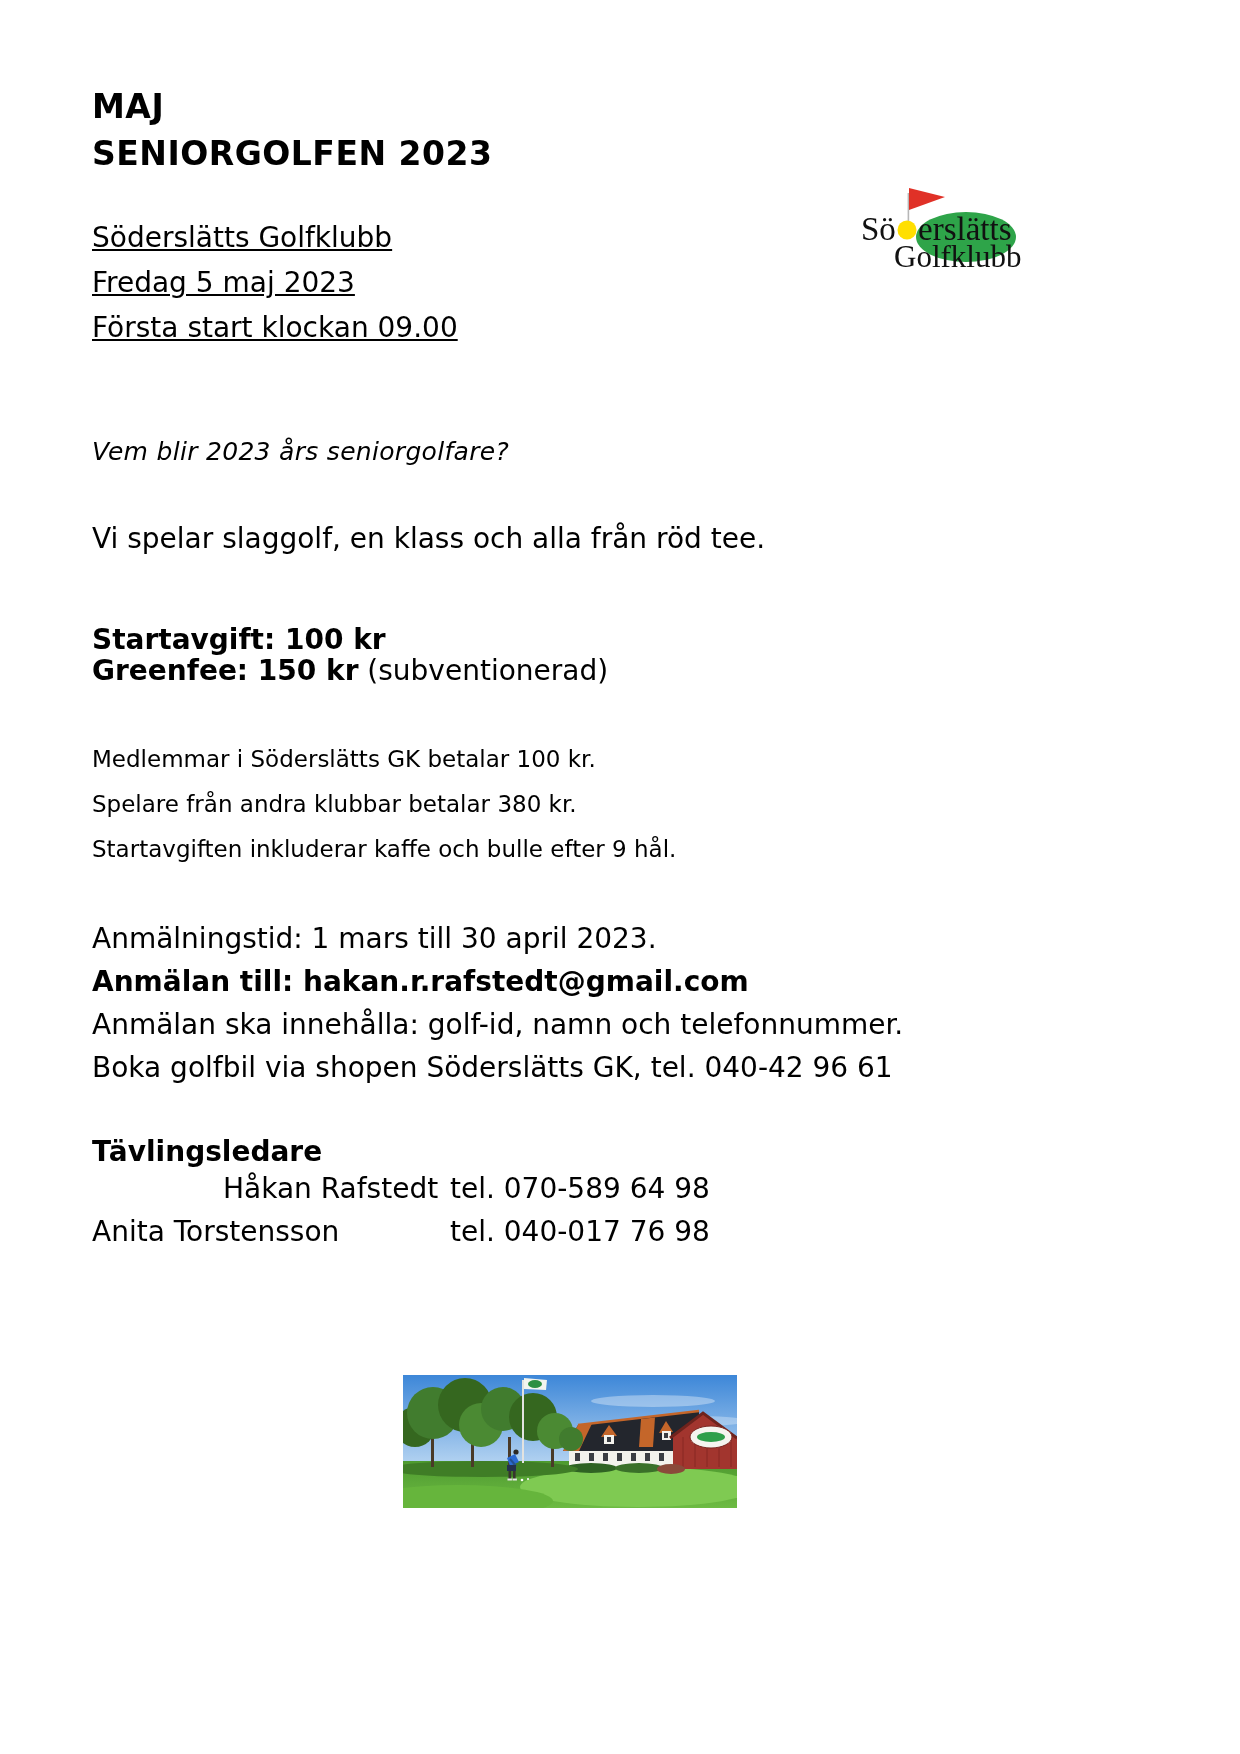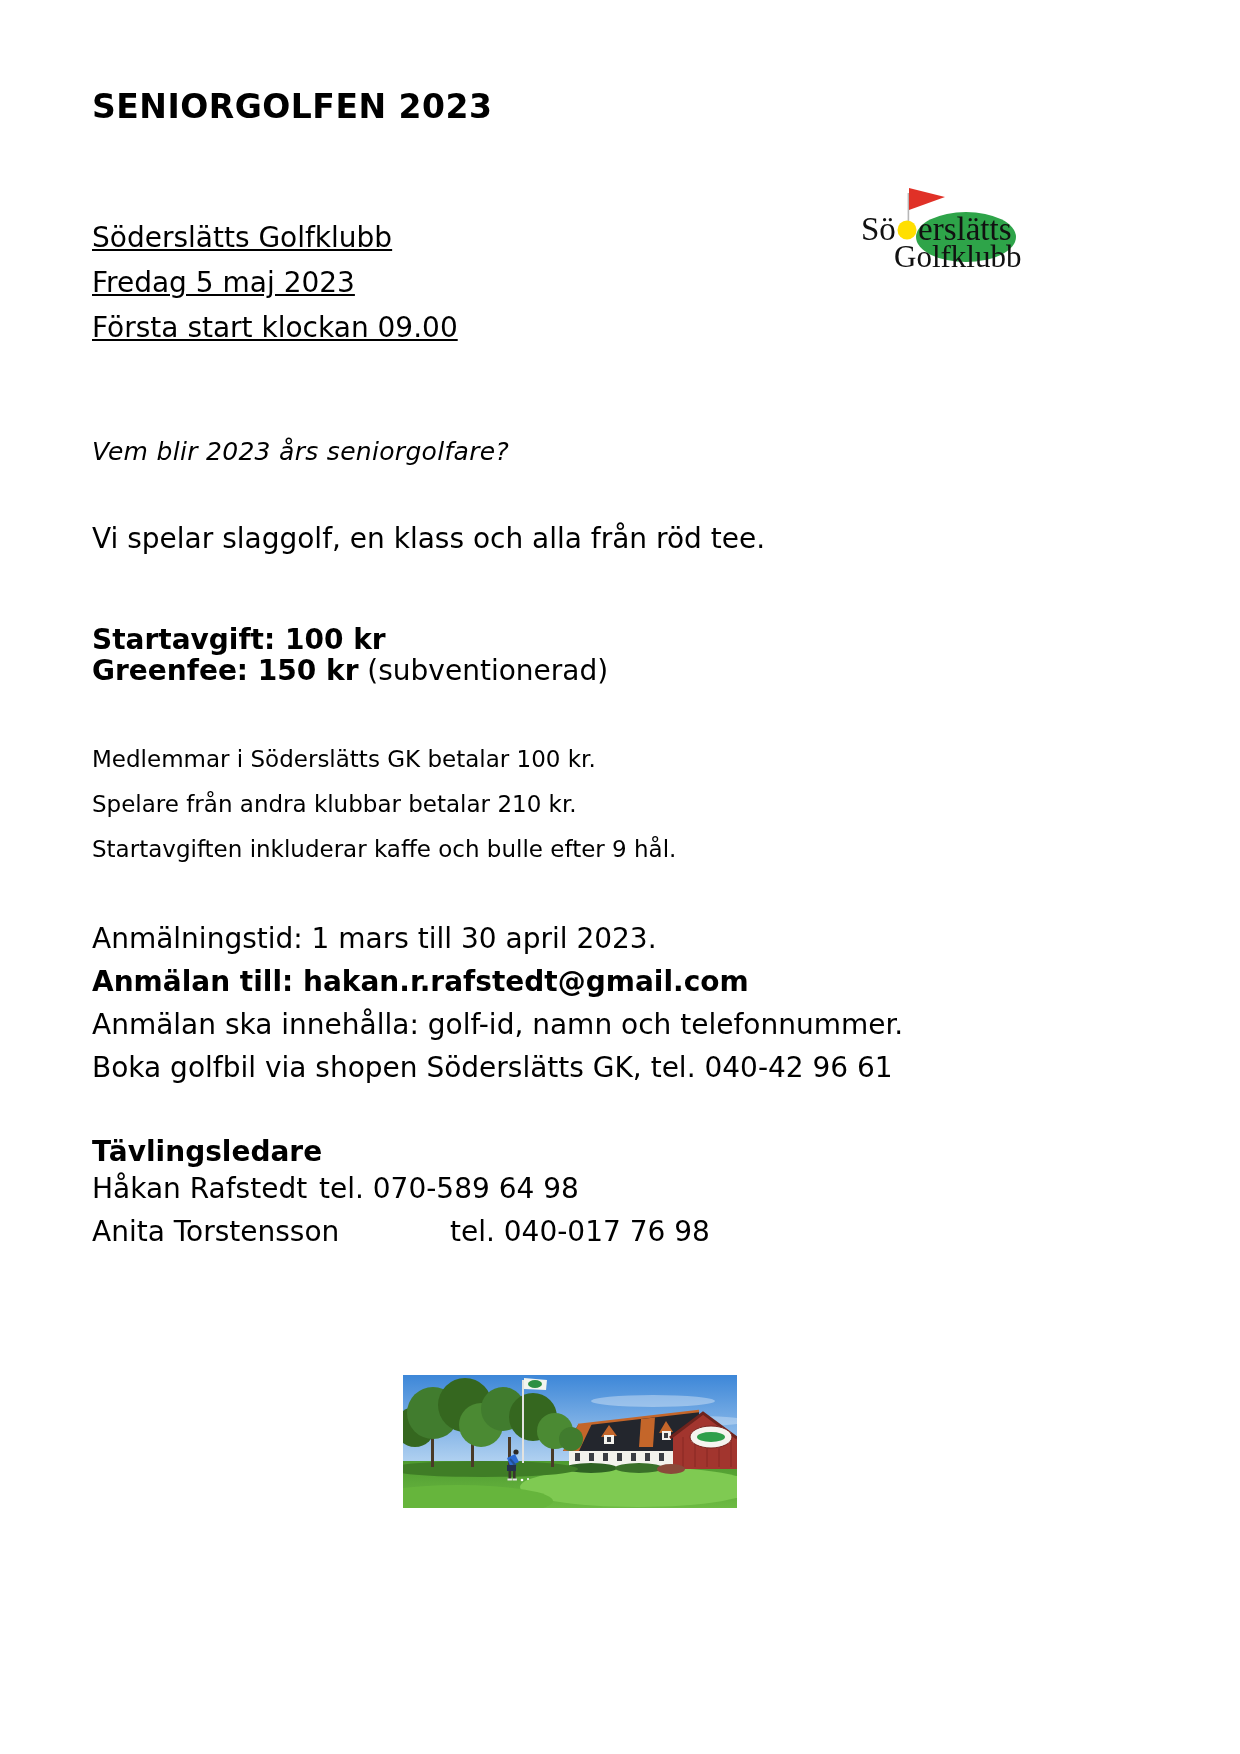--- a/index.html
+++ b/index.html
@@ -13,34 +13,35 @@
   .title{top:83px;font-size:33px;font-weight:bold;line-height:47px;letter-spacing:.5px;}
   .logo{left:856px;top:183px;width:186px;height:92px;}
   .intro{top:215px;font-size:28px;line-height:45px;text-decoration:underline;}
   .question{top:437px;font-size:25px;font-weight:normal;font-style:italic;letter-spacing:.3px;}
   .play{top:522px;font-size:28px;}
   .fees{top:624px;font-size:28px;line-height:31px;}
   .details{top:737px;font-size:23px;line-height:45px;}
   .reg{top:917px;font-size:28px;line-height:43px;}
   .leaders{top:1136px;font-size:28px;}
   .leaders .heading{line-height:31px;}
-  .leader-row{line-height:43px;display:flex;}
+  .leader-row{line-height:43px;display:flex;justify-content:flex-end;}
   .leader-row .name{display:inline-block;}
   .leader-row.row0 .name{width:227px;}
   .leader-row.row1 .name{width:358px;}
   .photo{left:403px;top:1375px;width:334px;height:133px;}
   svg{display:block;}
   .logo text{font-family:"Liberation Serif","DejaVu Serif",serif;}
 </style>
 </head>
 <body>
 
 <div>
 
   <header class="abs title">
+    <div>MAJ</div>
     <div>SENIORGOLFEN 2023</div>
   </header>
 
   <div class="abs logo">
     <svg viewBox="0 0 186 92" width="186" height="92">
       <ellipse cx="110" cy="54" rx="50" ry="25" fill="#2EA449"></ellipse>
       <rect x="51.6" y="10" width="1.6" height="30" fill="#b7b7b7"></rect>
       <polygon points="53,5 89,14 53,27" fill="#E03127"></polygon>
       <circle cx="51" cy="47" r="9.5" fill="#FFDF00"></circle>
       <text x="5" y="57" font-size="33" fill="#111111">Sö</text>
@@ -59,21 +60,21 @@
 
   <div class="abs play">Vi spelar slaggolf, en klass och alla från röd tee.</div>
 
   <div class="abs fees">
     <div><span class="b">Startavgift: 100 kr</span></div>
     <div><span class="b">Greenfee: 150 kr</span><span> (subventionerad)</span></div>
   </div>
 
   <div class="abs details">
     <div>Medlemmar i Söderslätts GK betalar 100 kr.</div>
-    <div>Spelare från andra klubbar betalar 210 kr.</div>
+    <div>Spelare från andra klubbar betalar 380 kr.</div>
     <div>Startavgiften inkluderar kaffe och bulle efter 9 hål.</div>
   </div>
 
   <div class="abs reg">
     <div>Anmälningstid: 1 mars till 30 april 2023.</div>
     <div class="b">Anmälan till: hakan.r.rafstedt@gmail.com</div>
     <div>Anmälan ska innehålla: golf-id, namn och telefonnummer.</div>
     <div>Boka golfbil via shopen Söderslätts GK, tel. 040-42 96 61</div>
   </div>
 

